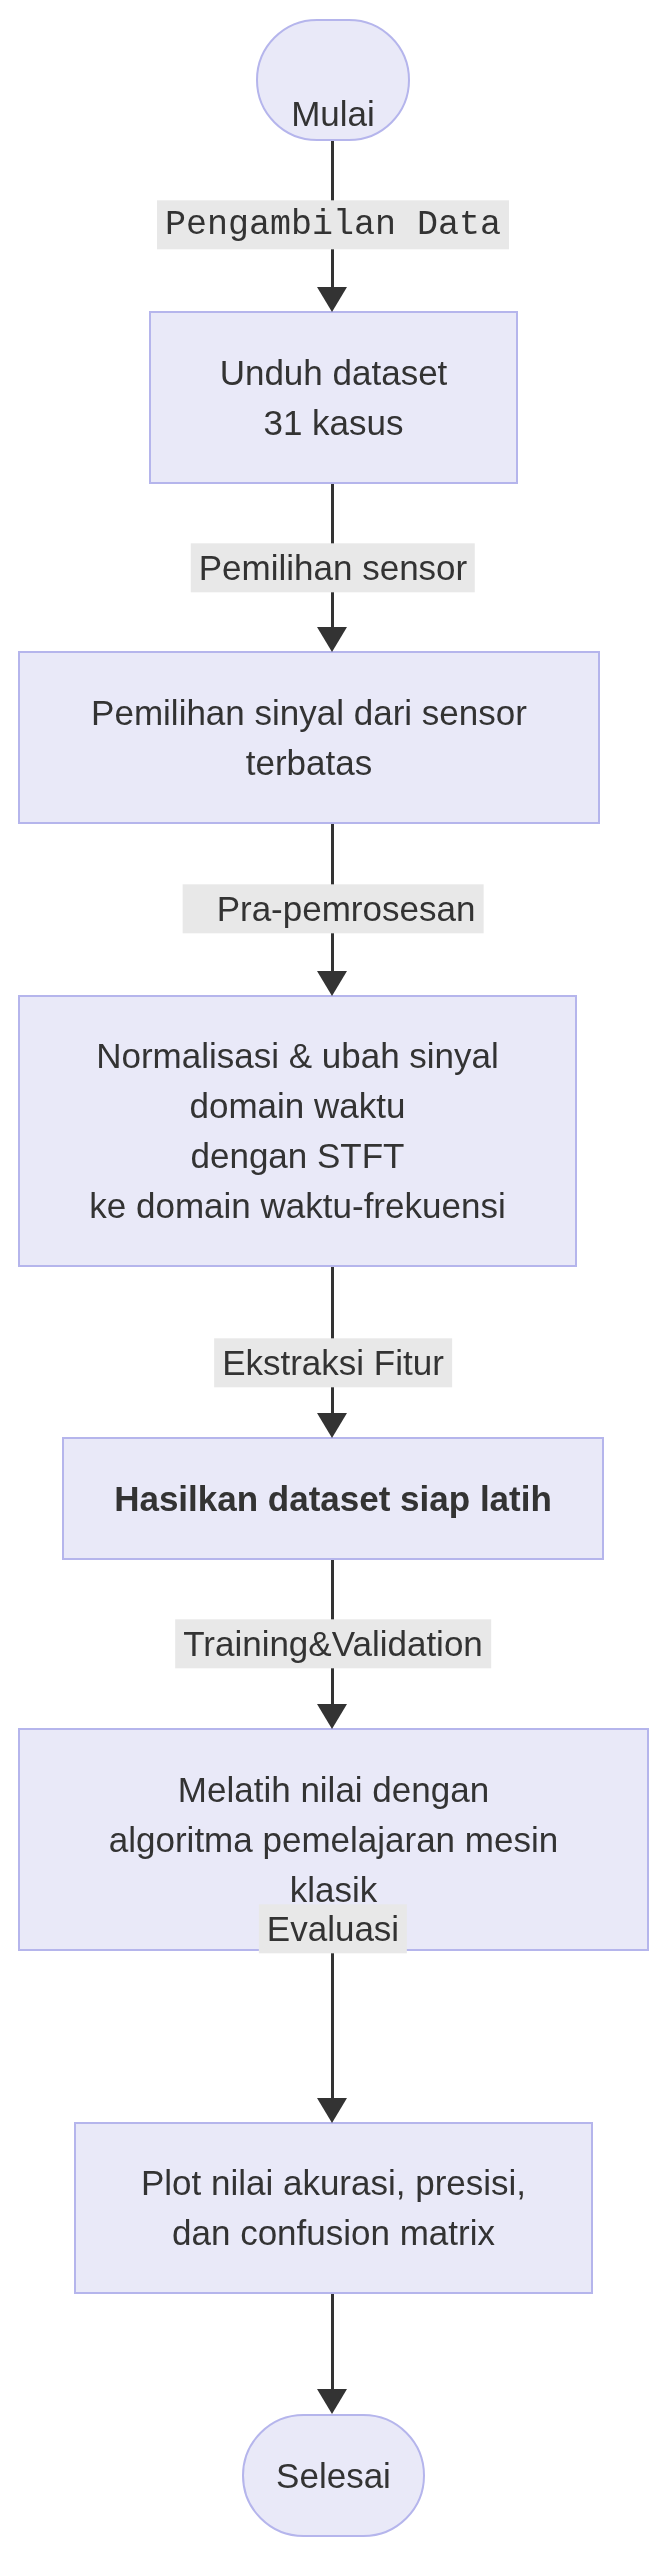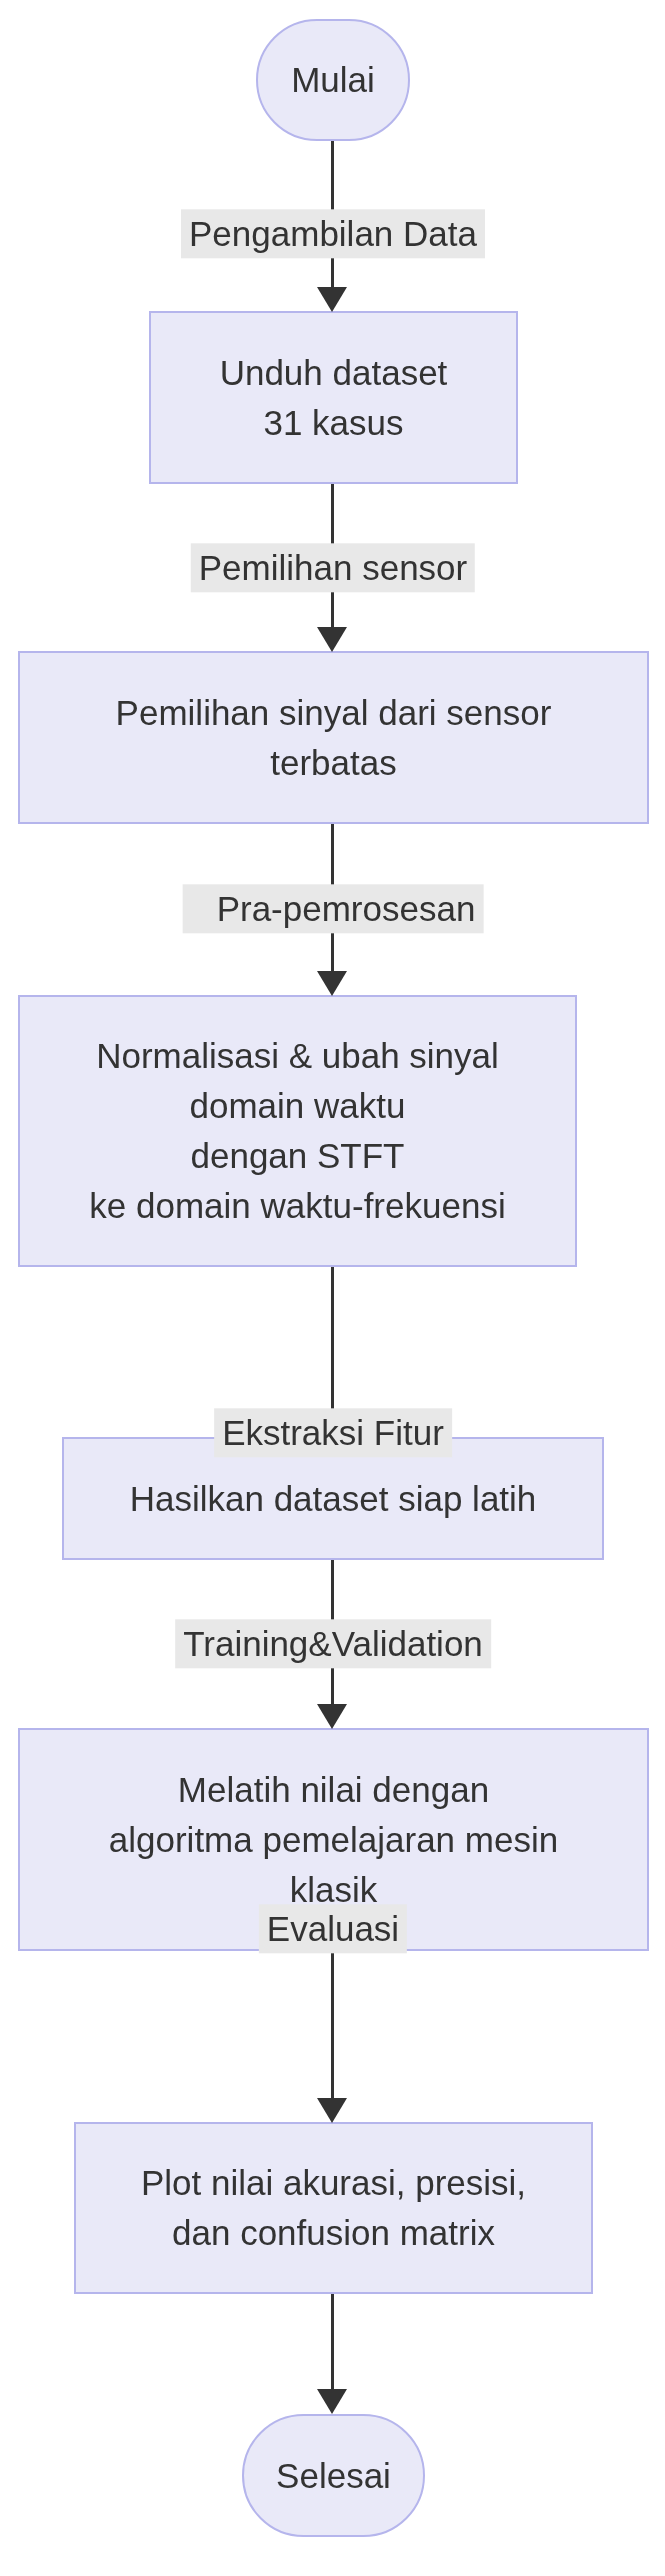--- a/index.html
+++ b/index.html
@@ -89,49 +89,49 @@
   </div>
   <div>
     <div class="edge-line" style="top:1951px;height:149px;"></div>
     <div class="arrowhead" style="top:2098px;"></div>
   </div>
   <div>
     <div class="edge-line" style="top:2294px;height:98px;"></div>
     <div class="arrowhead" style="top:2389px;"></div>
   </div>
 
-  <div class="edge-label" style="top:234px;">Pengambilan Data</div>
+  <div class="edge-label" style="top:225px;font-family:Liberation Mono, monospace;">Pengambilan Data</div>
   <div class="edge-label" style="top:568px;">Pemilihan sensor</div>
   <div class="edge-label" style="top:909px;padding-left:34px;">Pra-pemrosesan</div>
-  <div class="edge-label" style="top:1433px;">Ekstraksi Fitur</div>
+  <div class="edge-label" style="top:1363px;">Ekstraksi Fitur</div>
   <div class="edge-label" style="top:1644px;">Training&amp;Validation</div>
   <div class="edge-label" style="top:1929px;">Evaluasi</div>
 
-  <div class="node stadium" style="left:256px;top:19px;width:154px;height:122px;">
+  <div class="node stadium" style="left:256px;top:19px;width:154px;height:122px;justify-content:flex-end;">
     <div class="nline">Mulai</div>
   </div>
 
   <div class="node" style="left:149px;top:311px;width:369px;height:173px;">
     <div class="nline">Unduh dataset</div>
     <div class="nline">31 kasus</div>
   </div>
 
-  <div class="node" style="left:18px;top:651px;width:631px;height:173px;">
+  <div class="node" style="left:18px;top:651px;width:582px;height:173px;">
     <div class="nline">Pemilihan sinyal dari sensor</div>
     <div class="nline">terbatas</div>
   </div>
 
   <div class="node" style="left:18px;top:995px;width:559px;height:272px;">
     <div class="nline">Normalisasi &amp; ubah sinyal</div>
     <div class="nline">domain waktu</div>
     <div class="nline">dengan STFT</div>
     <div class="nline">ke domain waktu-frekuensi</div>
   </div>
 
-  <div class="node" style="left:62px;top:1437px;width:542px;height:123px;">
+  <div class="node" style="left:62px;top:1437px;width:542px;height:123px;font-weight:bold;">
     <div class="nline">Hasilkan dataset siap latih</div>
   </div>
 
   <div class="node" style="left:18px;top:1728px;width:631px;height:223px;">
     <div class="nline">Melatih nilai dengan</div>
     <div class="nline">algoritma pemelajaran mesin</div>
     <div class="nline">klasik</div>
   </div>
 
   <div class="node" style="left:74px;top:2122px;width:519px;height:172px;">

